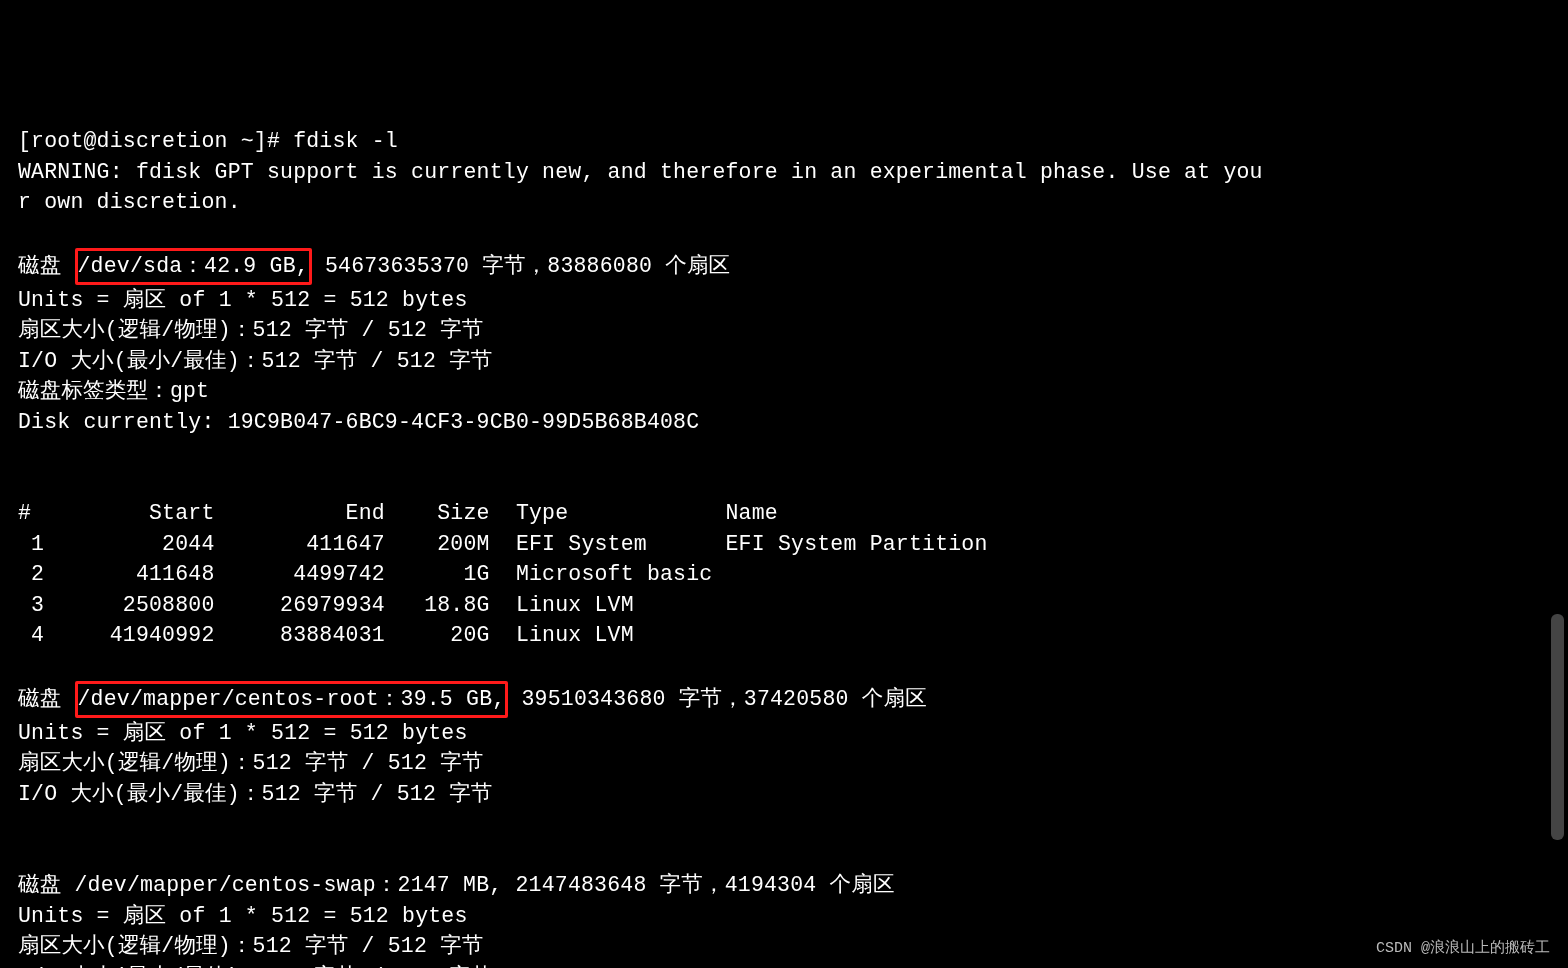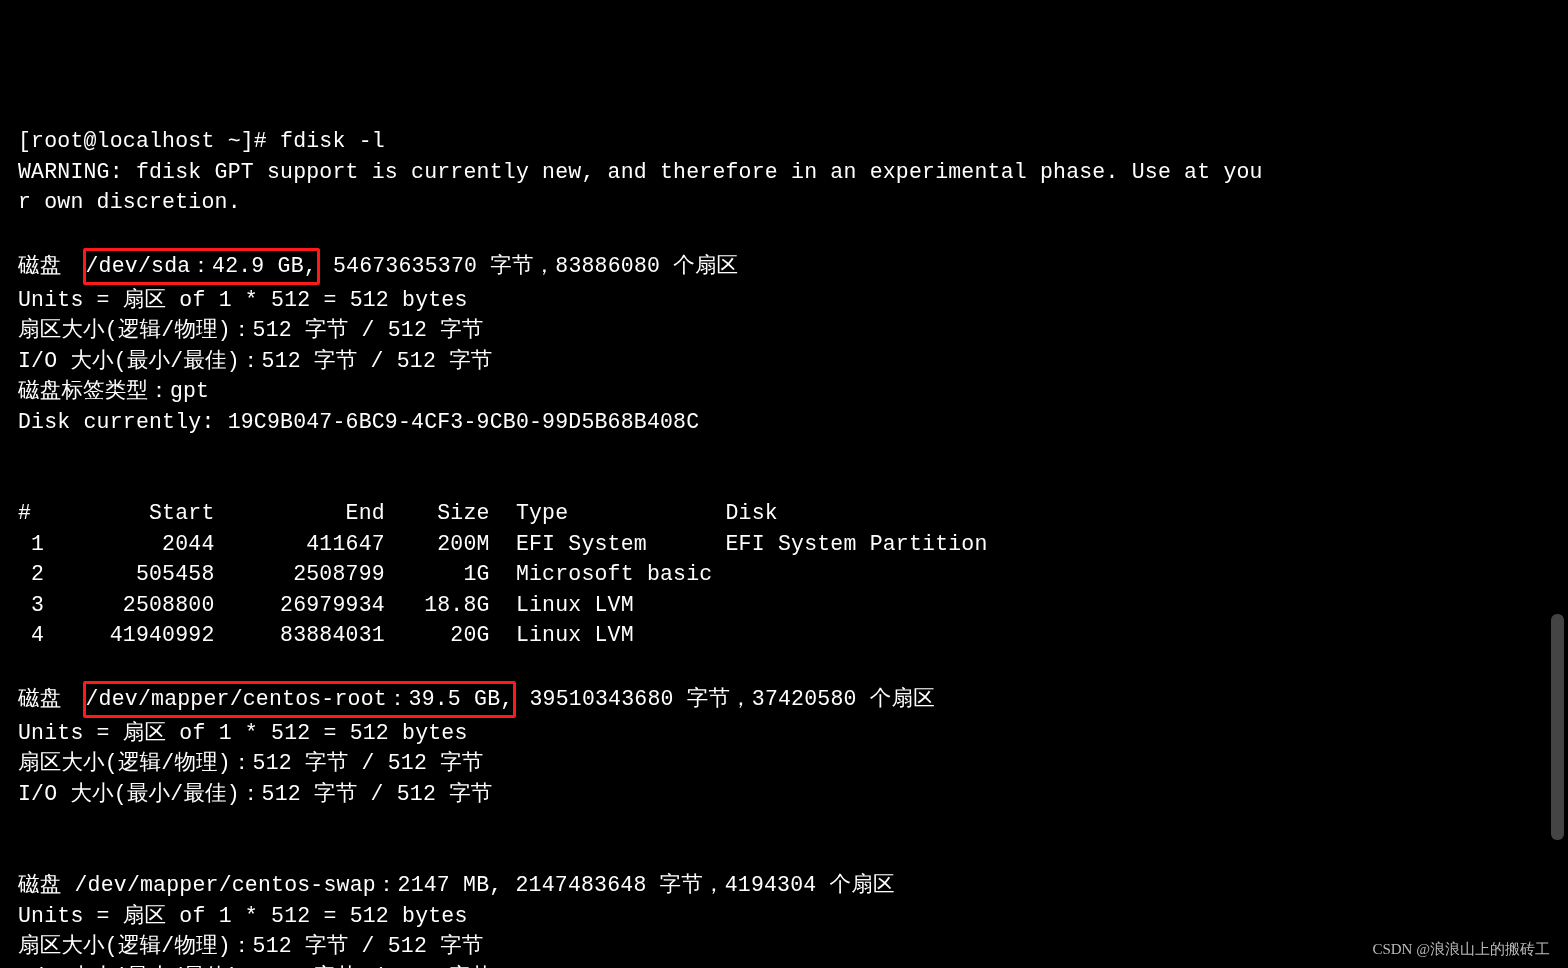--- a/index.html
+++ b/index.html
@@ -1,39 +1,39 @@
 <!DOCTYPE html>
 <html><head>
 <meta charset="utf-8">
 <style>
   html,body{margin:0;padding:0;background:#000;color:#fff;font-family:"Courier New",Consolas,monospace;font-size:21.5px;line-height:30.5px;width:1568px;height:968px;overflow:hidden;letter-spacing:0.2px;white-space:pre;}
   .term{padding:4px 18px;}
-  .hl{border:3px solid #ff1a1a;border-radius:2px;position:relative;display:inline-block;margin-left:8px;}
+  .hl{border:3px solid #ff1a1a;border-radius:2px;position:relative;display:inline-block;}
   .scrollbar{position:absolute;right:4px;top:614px;width:13px;height:226px;background:#444;border-radius:6px;}
-  .watermark{position:absolute;right:18px;bottom:4px;color:#bbb;font-family:Liberation Serif, serif;font-size:15px;letter-spacing:0;}
+  .watermark{position:absolute;right:18px;bottom:4px;color:#bbb;font-family:Liberation Mono, monospace;font-size:15px;letter-spacing:0;}
 </style>
 </head>
 <body>
 
 
-<div class="term"><span>[root@localhost ~]# fdisk -l</span>
+<div class="term"><span>[root@discretion ~]# fdisk -l</span>
 <span>WARNING: fdisk GPT support is currently new, and therefore in an experimental phase. Use at you
 r own discretion.</span>
 
 <span>磁盘 </span><span class="hl">/dev/sda：42.9 GB,</span><span> 54673635370 字节，83886080 个扇区</span>
 <span>Units = 扇区 of 1 * 512 = 512 bytes</span>
 <span>扇区大小(逻辑/物理)：512 字节 / 512 字节</span>
 <span>I/O 大小(最小/最佳)：512 字节 / 512 字节</span>
 <span>磁盘标签类型：gpt</span>
 <span>Disk currently: 19C9B047-6BC9-4CF3-9CB0-99D5B68B408C</span>
 
 
-<span>#         Start          End    Size  Type            Disk</span>
+<span>#         Start          End    Size  Type            Name</span>
 <span> 1         2044       411647    200M  EFI System      EFI System Partition</span>
-<span> 2       505458      2508799      1G  Microsoft basic </span>
+<span> 2       411648      4499742      1G  Microsoft basic </span>
 <span> 3      2508800     26979934   18.8G  Linux LVM       </span>
 <span> 4     41940992     83884031     20G  Linux LVM       </span>
 
 <span>磁盘 </span><span class="hl">/dev/mapper/centos-root：39.5 GB,</span><span> 39510343680 字节，37420580 个扇区</span>
 <span>Units = 扇区 of 1 * 512 = 512 bytes</span>
 <span>扇区大小(逻辑/物理)：512 字节 / 512 字节</span>
 <span>I/O 大小(最小/最佳)：512 字节 / 512 字节</span>
 
 
 <span>磁盘 /dev/mapper/centos-swap：2147 MB, 2147483648 字节，4194304 个扇区</span>

